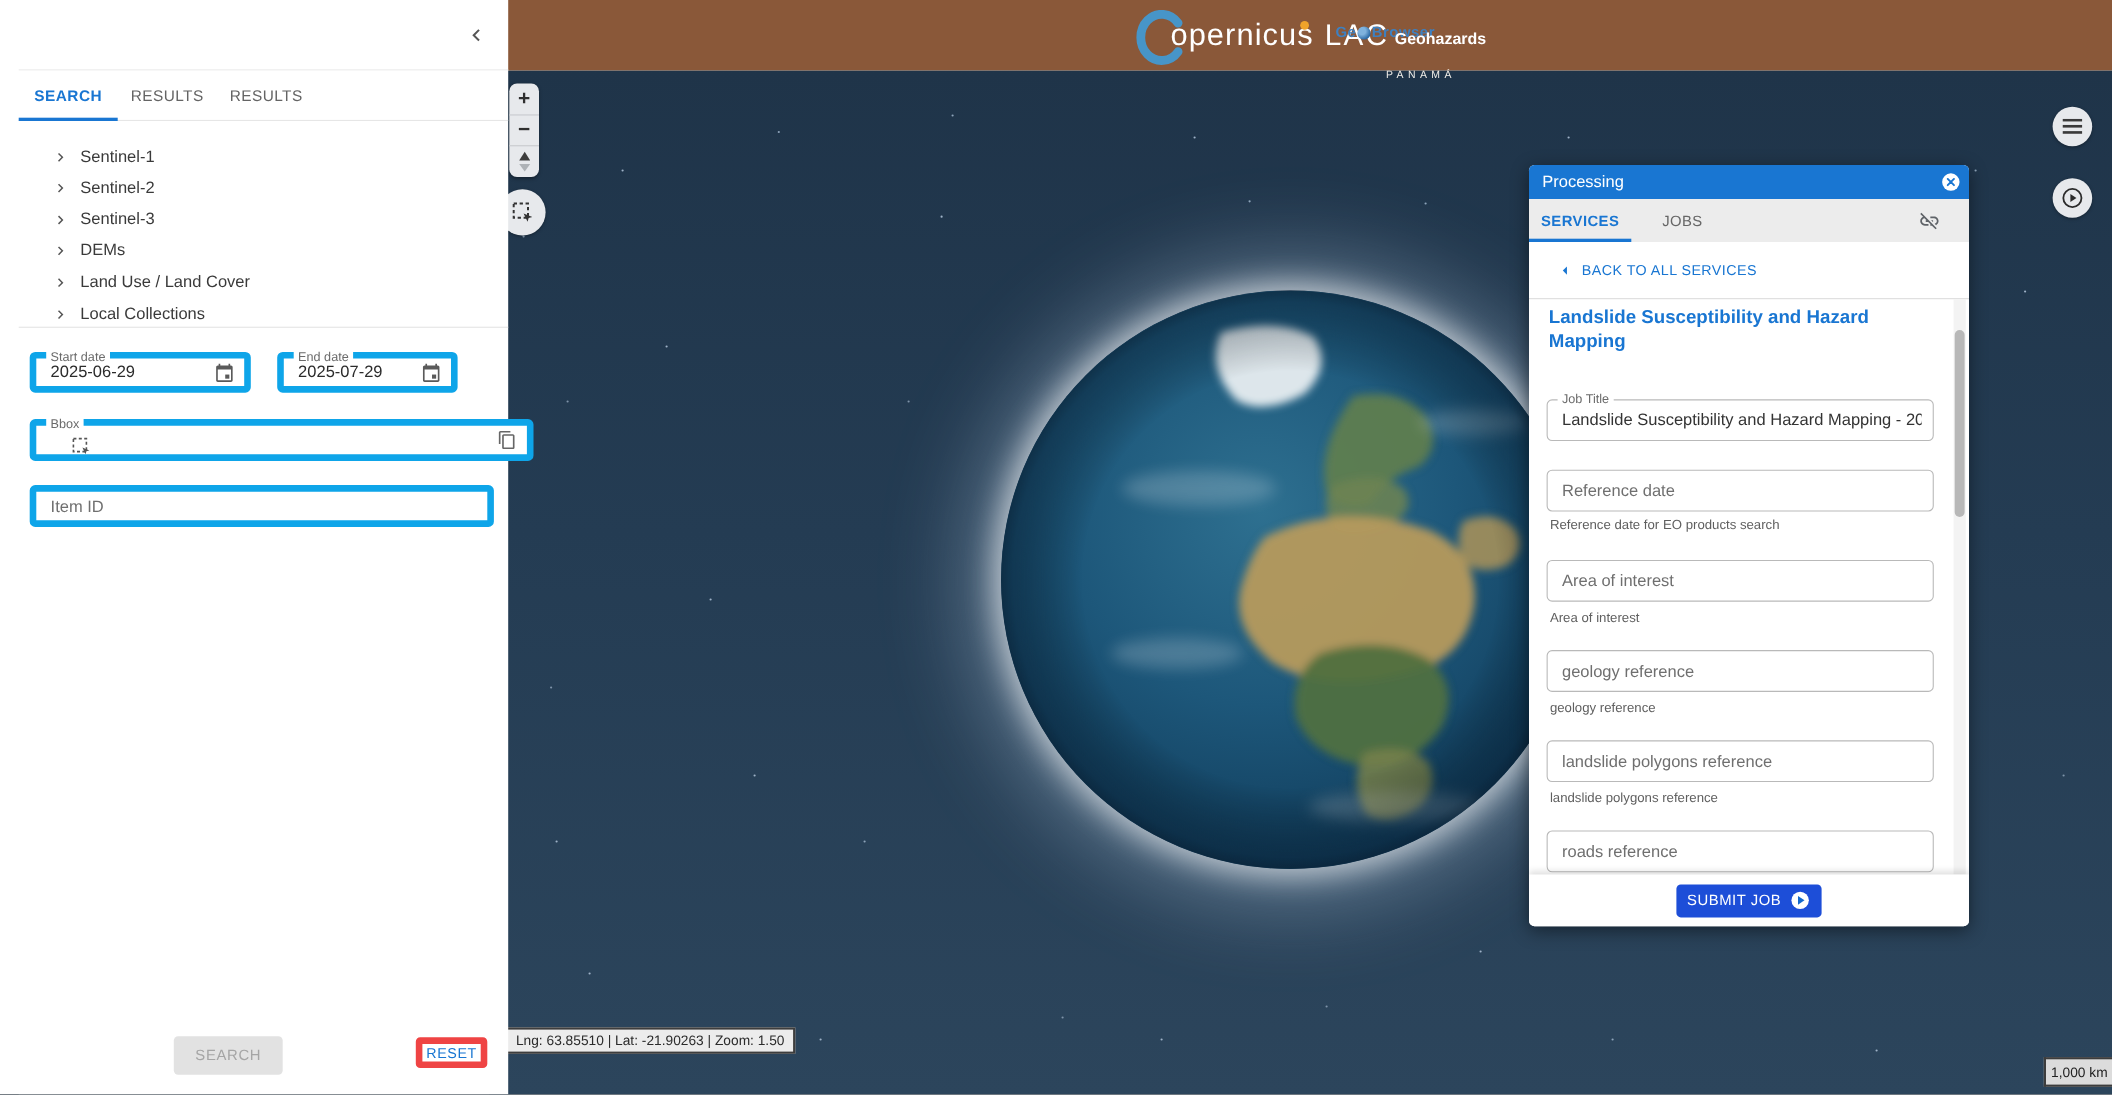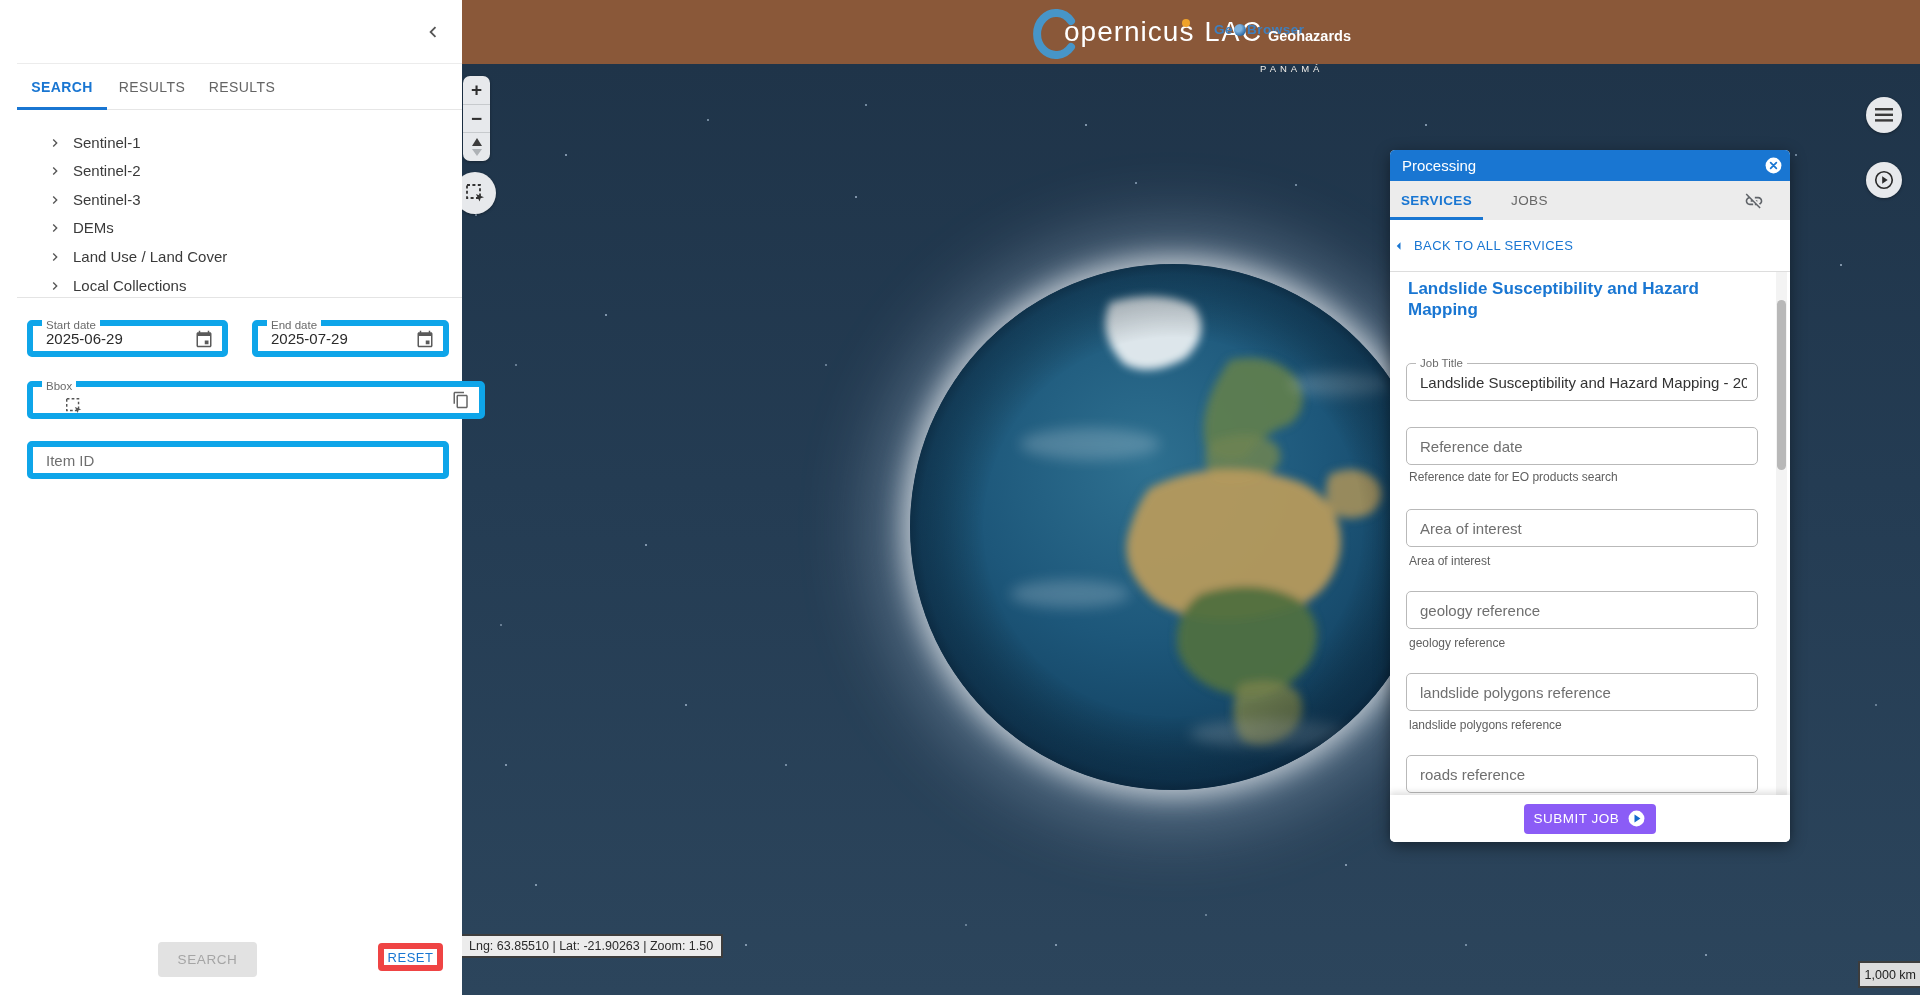--- a/index.html
+++ b/index.html
@@ -59,21 +59,21 @@
     font-size:11.5px; color:#6b6b6b; line-height:12px;
   }
   .mfield input {
     width:100%; height:100%; border:0; outline:none; background:transparent;
     font-family:"Liberation Sans",sans-serif; font-size:15px; color:#2b2b2b; padding:0 34px 0 13px;
   }
   .mfield input::placeholder { color:#6f6f6f; opacity:1; }
   .mfield .trail-icon { position:absolute; right:9px; top:50%; transform:translateY(-50%); cursor:pointer; display:flex; }
 
   #start-date { left:10px; top:320px; width:201px; height:37px; }
-  #end-date { left:235px; top:320px; width:197px; height:37px; }
+  #end-date { left:235px; top:320px; width:164px; height:37px; }
   #bbox-field { left:10px; top:381px; width:458px; height:38px; }
   #itemid-field { left:10px; top:441px; width:422px; height:38px; }
   #itemid-field input { padding-left:13px; }
   .bbox-draw { position:absolute; left:31px; top:9px; cursor:pointer; display:flex; }
 
   .side-actions button { font-family:"Liberation Sans",sans-serif; cursor:pointer; }
   #search-btn {
     position:absolute; left:141px; top:942px; width:99px; height:35px;
     background:#e2e2e2; border:0; border-radius:4px; color:#a5a5a5;
     font-size:13.5px; letter-spacing:.6px;
@@ -150,21 +150,21 @@
   .panel-tab {
     width:93px; display:flex; align-items:center; justify-content:center;
     font-size:13.5px; letter-spacing:.4px; color:#666; position:relative; cursor:pointer;
   }
   .panel-tab.active { color:#1976d2; font-weight:bold; }
   .panel-tab.active::after { content:""; position:absolute; left:0; bottom:0; width:100%; height:3px; background:#1976d2; }
   .linkoff-wrap { position:absolute; right:26px; top:10px; cursor:pointer; display:flex; }
 
   .back-row {
     position:absolute; left:0; top:70px; width:100%; height:52px; display:flex; align-items:center;
-    padding-left:0; border-bottom:1px solid #ddd; cursor:pointer;
+    padding-left:24px; border-bottom:1px solid #ddd; cursor:pointer;
   }
   .back-label { color:#1976d2; font-size:13px; letter-spacing:.4px; margin-left:6px; }
 
   .service-title {
     position:absolute; left:18px; top:128px; width:330px;
     color:#1976d2; font-weight:bold; font-size:17px; line-height:21px;
   }
   .pfield { position:absolute; left:16px; width:352px; height:38px; border:1px solid #b9b9b9; border-radius:5px; background:#fff; }
   .pfield .flabel {
     position:absolute; top:-7px; left:9px; background:#fff; padding:0 4px;
@@ -190,21 +190,21 @@
   }
   .panel-scroll-thumb {
     position:absolute; left:1px; top:28px; width:9px; height:170px; background:#b8b8b8; border-radius:5px;
   }
   .panel-footer {
     position:absolute; left:0; top:645px; width:100%; height:47px; background:#fff;
     border-radius:0 0 5px 5px; box-shadow:0 -3px 6px rgba(0,0,0,.12);
     display:flex; align-items:center; justify-content:center;
   }
   #submit-btn {
-    width:132px; height:30px; background:#8b5cf6; border:0; border-radius:4px;
+    width:132px; height:30px; background:#1d4ed8; border:0; border-radius:4px;
     color:#fff; font-family:"Liberation Sans",sans-serif; font-size:13.5px; letter-spacing:.5px;
     display:flex; align-items:center; justify-content:center; gap:8px; cursor:pointer;
   }
 </style>
 </head>
 <body>
 
 <div id="app">
 
   <div id="map">

